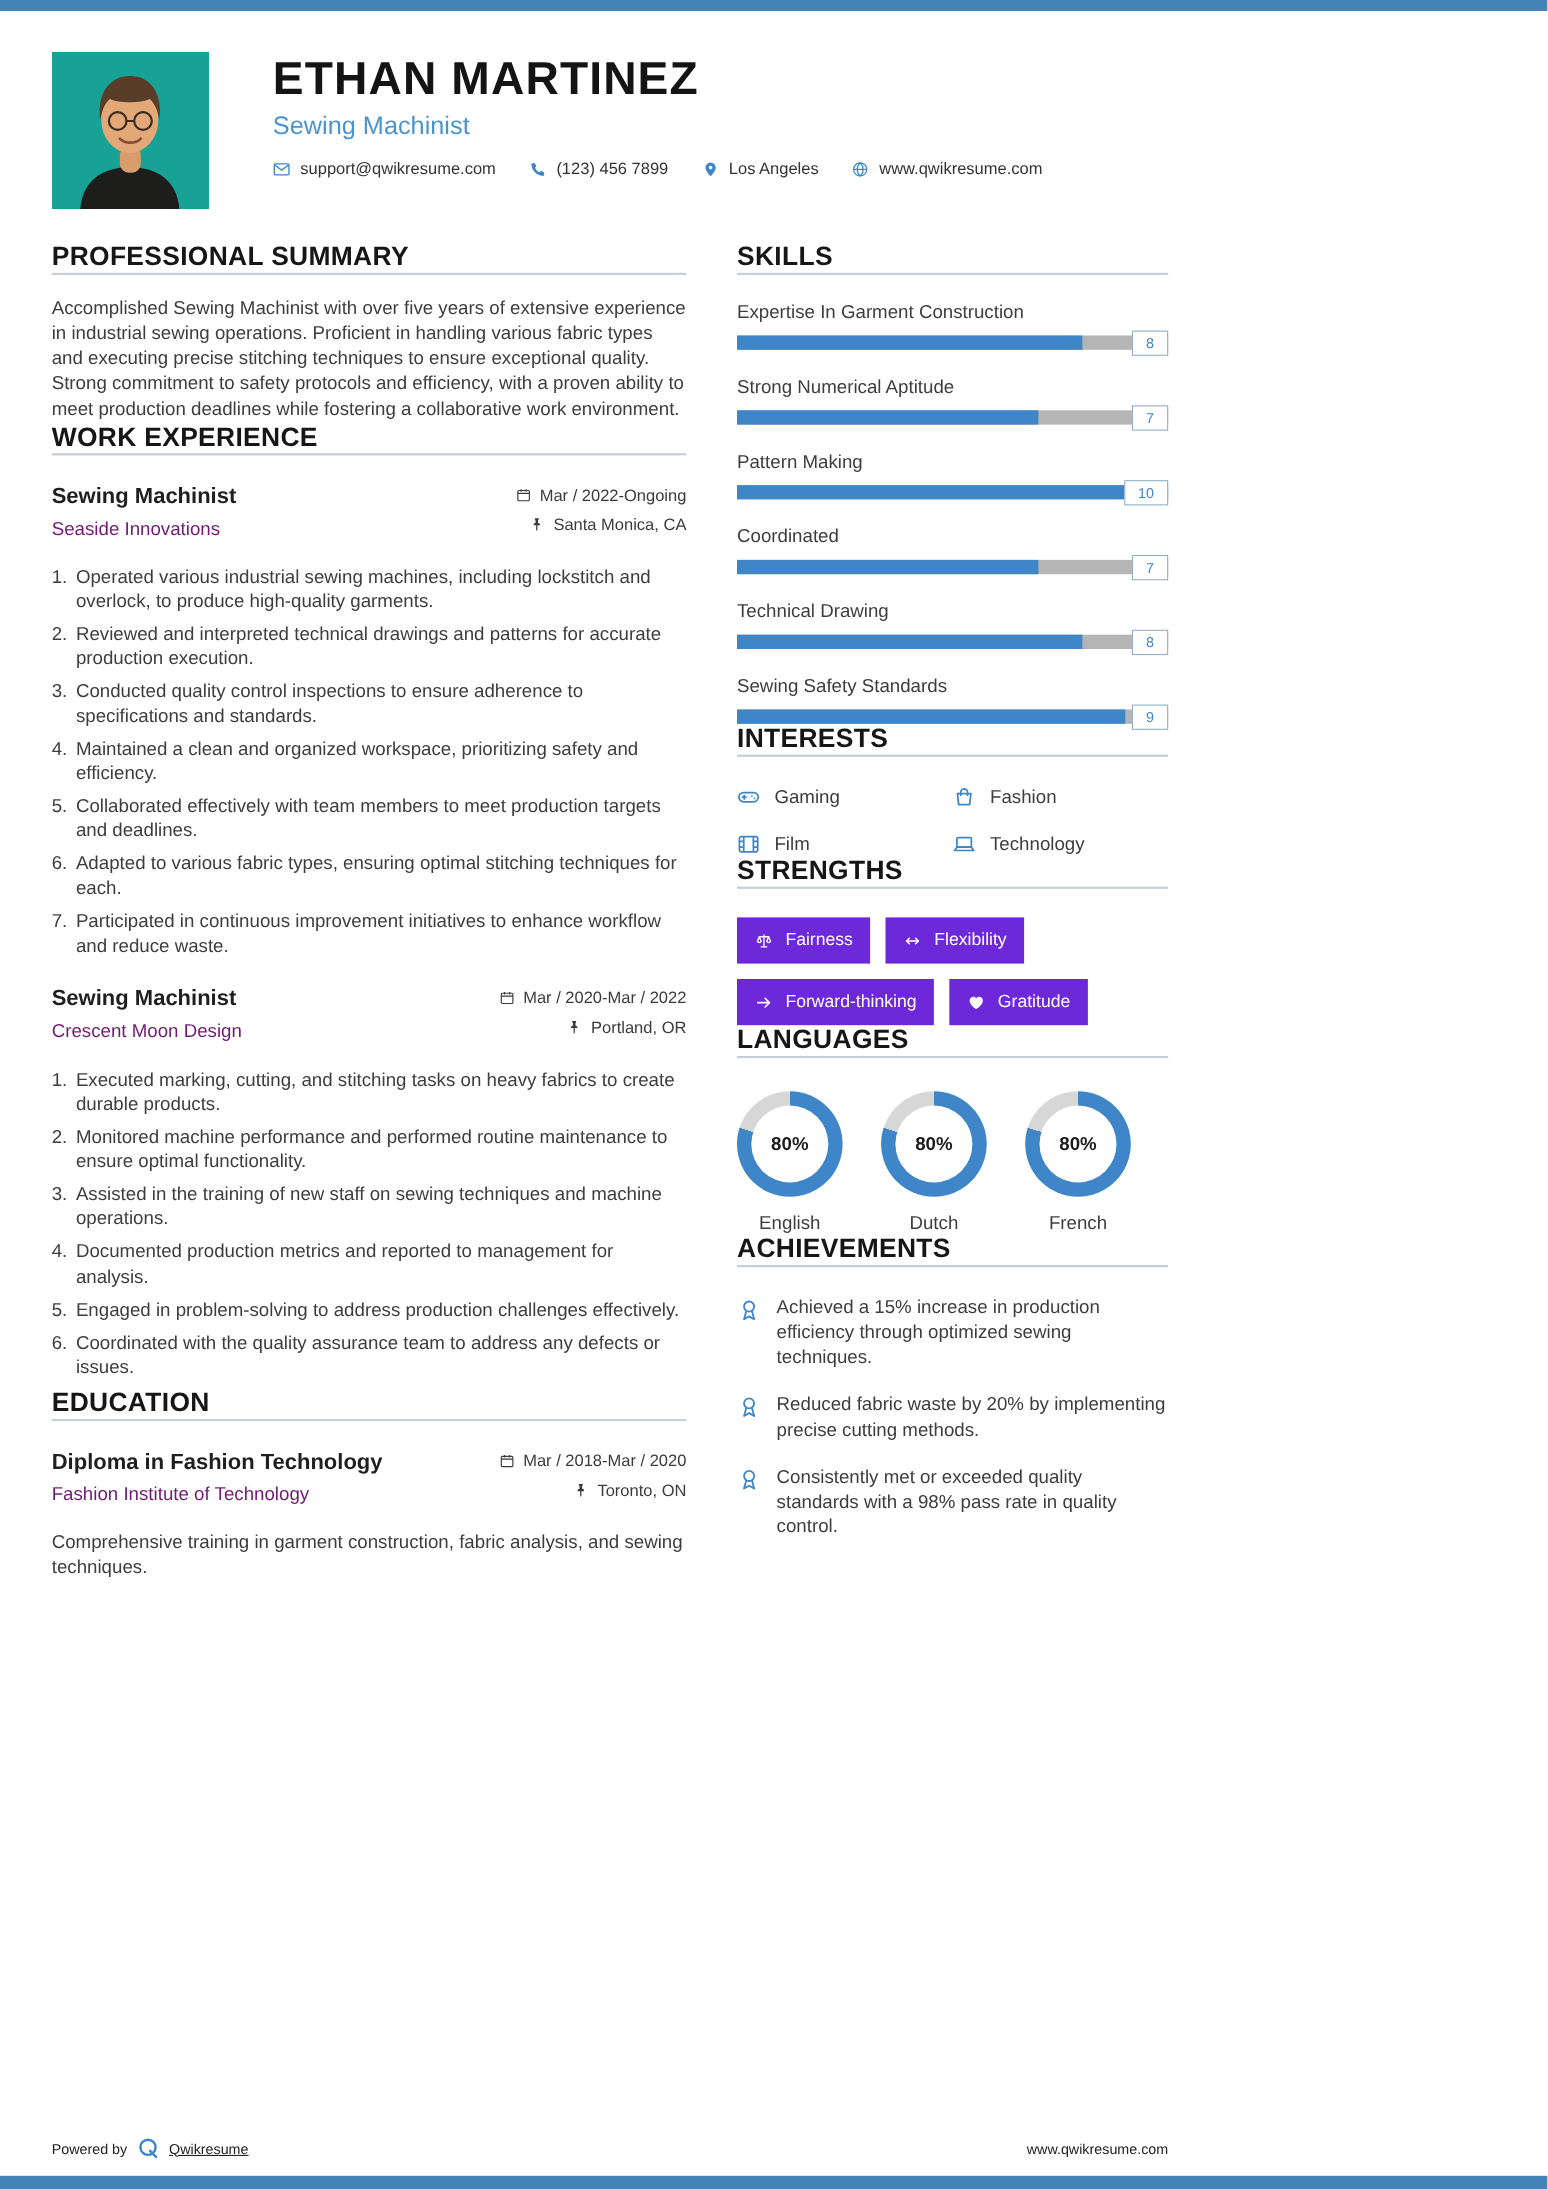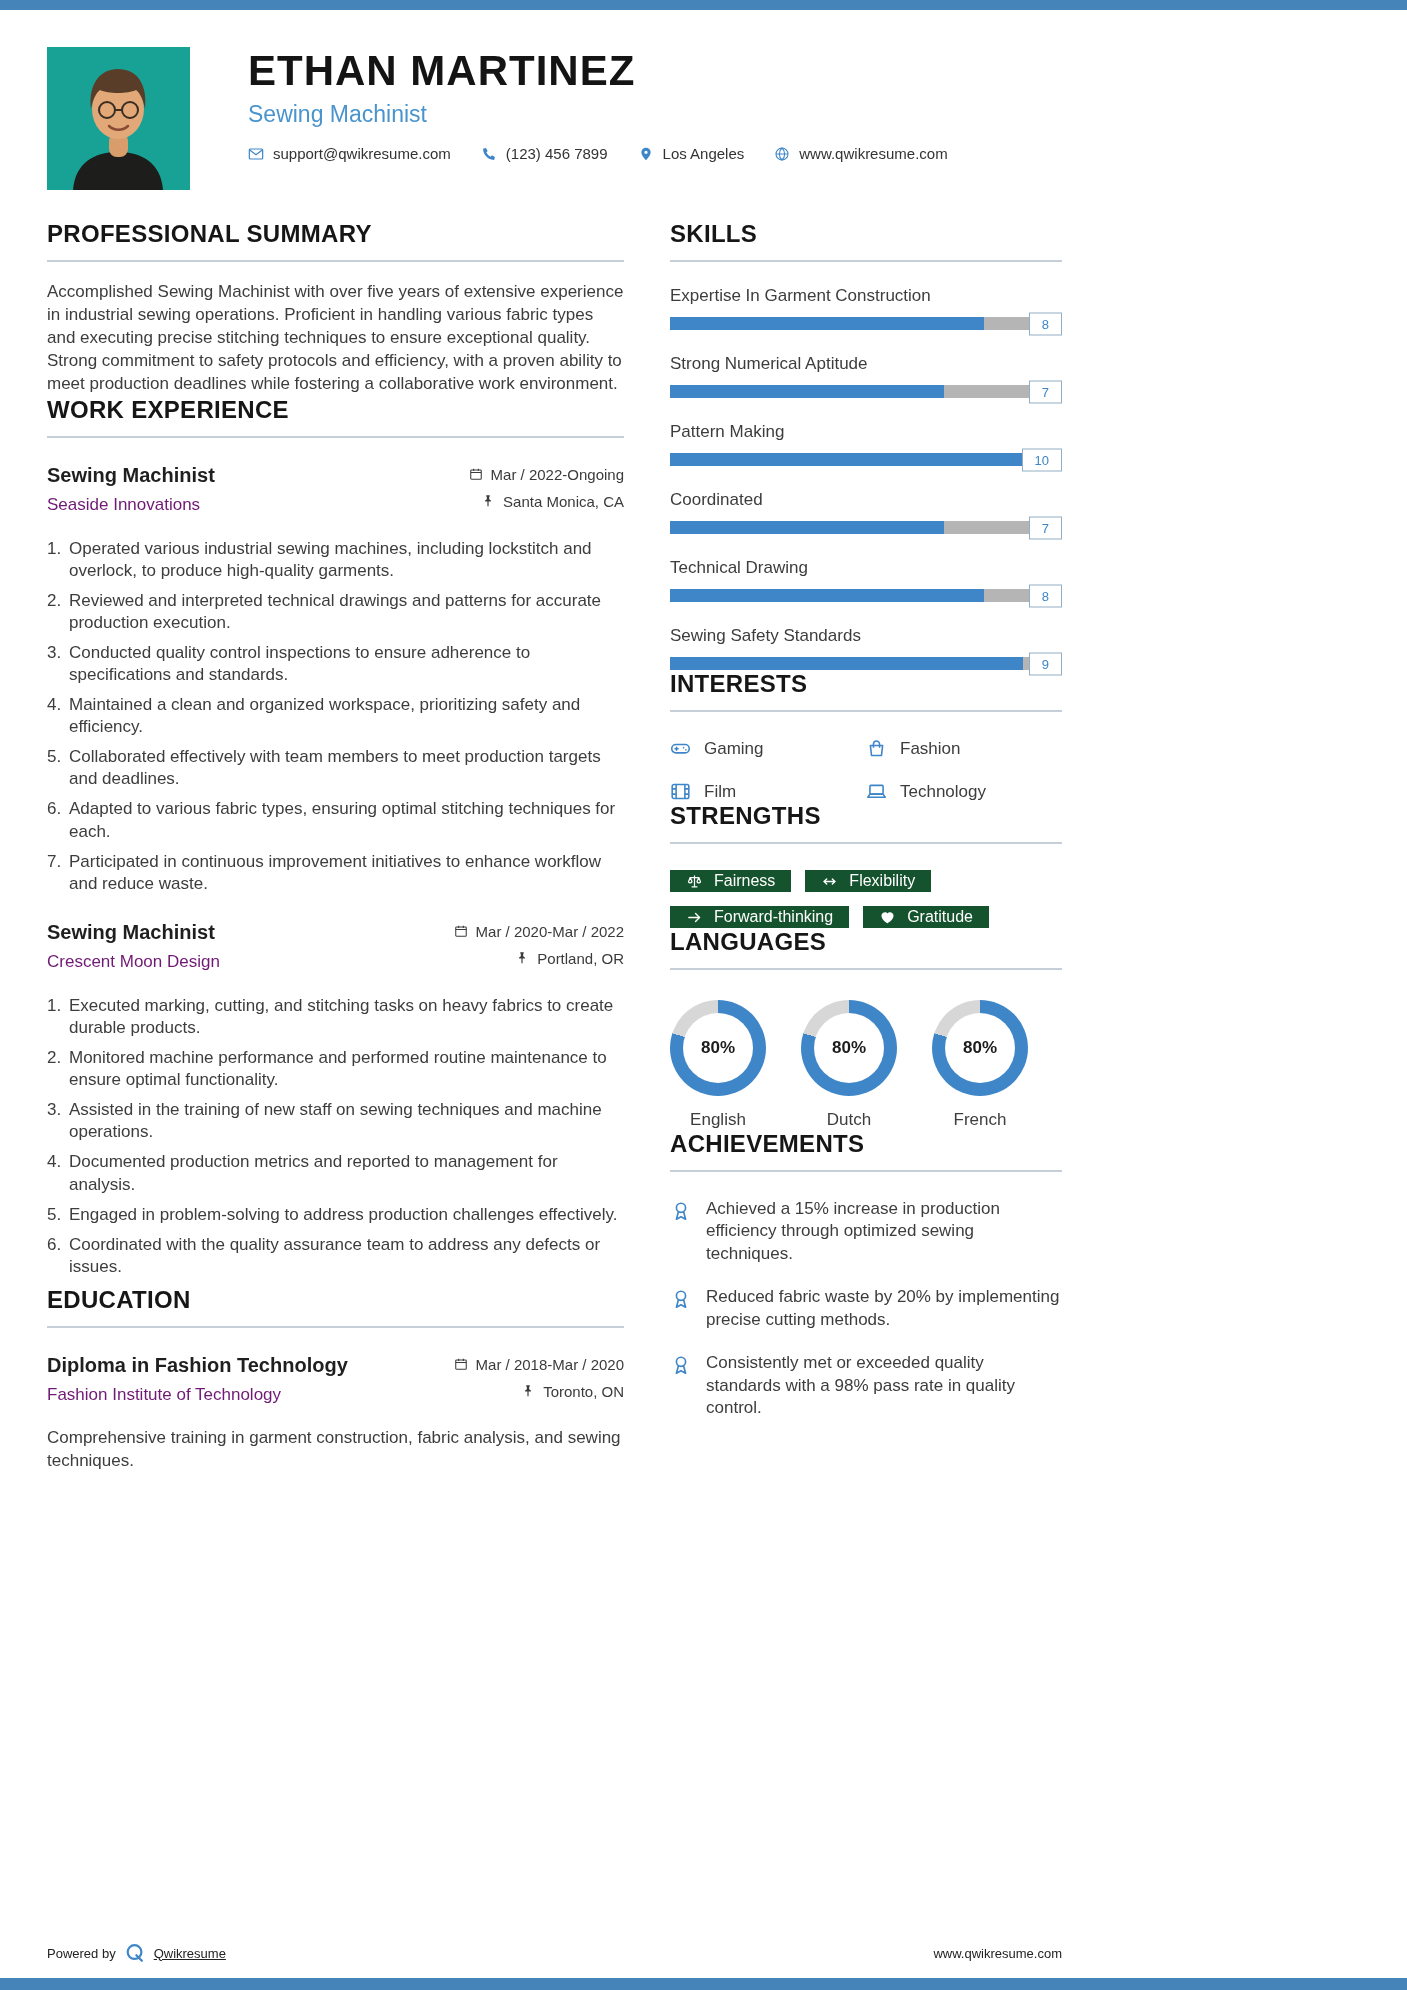--- a/index.html
+++ b/index.html
@@ -21,21 +21,21 @@
   .contact-row { display:flex; gap:30px; margin-top:17px; font-size:15px; color:#333; align-items:center; }
   .contact-item { display:flex; align-items:center; gap:9px; }
   .cicon { color:#3e86c8; }
   .cicon svg { width:16px; height:16px; display:block; }
 
   
   .columns { display:flex; gap:46px; margin-top:30px; }
   .col-left { width:577px; }
   .col-right { width:392px; }
   section + section { }
-  .sec-h { font-size:24px; font-weight:bold; color:#161616; letter-spacing:0.3px; padding-bottom:12px; border-bottom:2px solid #c6cfd8; }
+  .sec-h { font-size:24px; font-weight:bold; color:#161616; letter-spacing:0.3px; padding-bottom:0; border-bottom:2px solid #c6cfd8; }
 
   
   .summary-text { margin-top:18px; font-size:17px; line-height:1.36; color:#3d3d3d; }
 
   
   .job { margin-top:26px; }
   .job-head { display:flex; justify-content:space-between; align-items:flex-start; }
   .job-title-text { font-size:20px; font-weight:bold; color:#1f1f1f; }
   .job-company { font-size:17px; color:#701a75; margin-top:8px; cursor:pointer; }
   .job-meta { text-align:right; font-size:15px; color:#3b3b3b; padding-top:2px; }
@@ -55,21 +55,21 @@
   .skill-badge { position:absolute; right:0; top:50%; transform:translateY(-50%); background:#fff; border:1px solid #93afc7; color:#3e86c8; font-size:13px; line-height:1; padding:4px 12px; }
 
   
   .interests-grid { display:grid; grid-template-columns:1fr 1fr; row-gap:22px; margin-top:26px; }
   .interest { display:flex; align-items:center; gap:13px; font-size:17px; color:#3d3d3d; }
   .i-icon { color:#3e86c8; }
   .i-icon svg { width:21px; height:21px; display:block; }
 
   
   .strengths-wrap { display:flex; flex-wrap:wrap; gap:14px; margin-top:26px; }
-  .strength-pill { display:inline-flex; align-items:center; gap:11px; background:#14532d; color:#fff; font-size:16px; padding:2px 16px; }
+  .strength-pill { display:inline-flex; align-items:center; gap:11px; background:#6d28d9; color:#fff; font-size:16px; padding:12px 16px; }
   .s-icon { color:#fff; }
   .s-icon svg { width:17px; height:17px; display:block; }
 
   
   .langs { display:flex; gap:35px; margin-top:30px; }
   .lang { display:flex; flex-direction:column; align-items:center; width:96px; }
   .donut { width:96px; height:96px; border-radius:50%; display:flex; align-items:center; justify-content:center; }
   .donut-hole { width:70px; height:70px; border-radius:50%; background:#fff; display:flex; align-items:center; justify-content:center; font-size:17px; font-weight:bold; color:#1c1c1c; }
   .lang-name { margin-top:14px; font-size:17px; color:#3d3d3d; }
 

